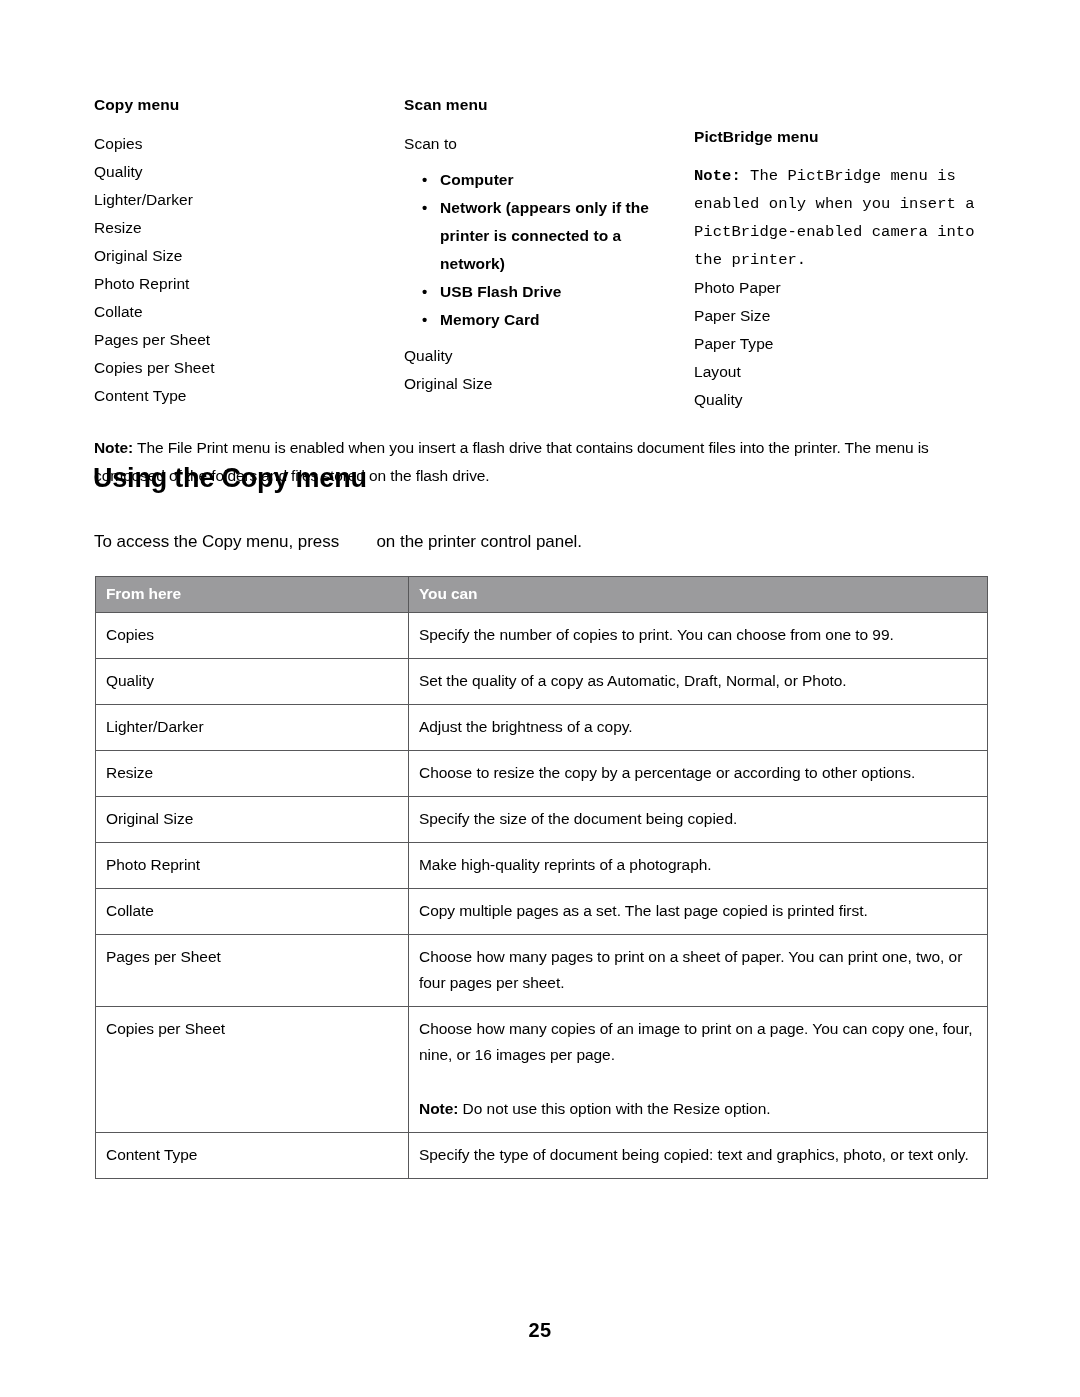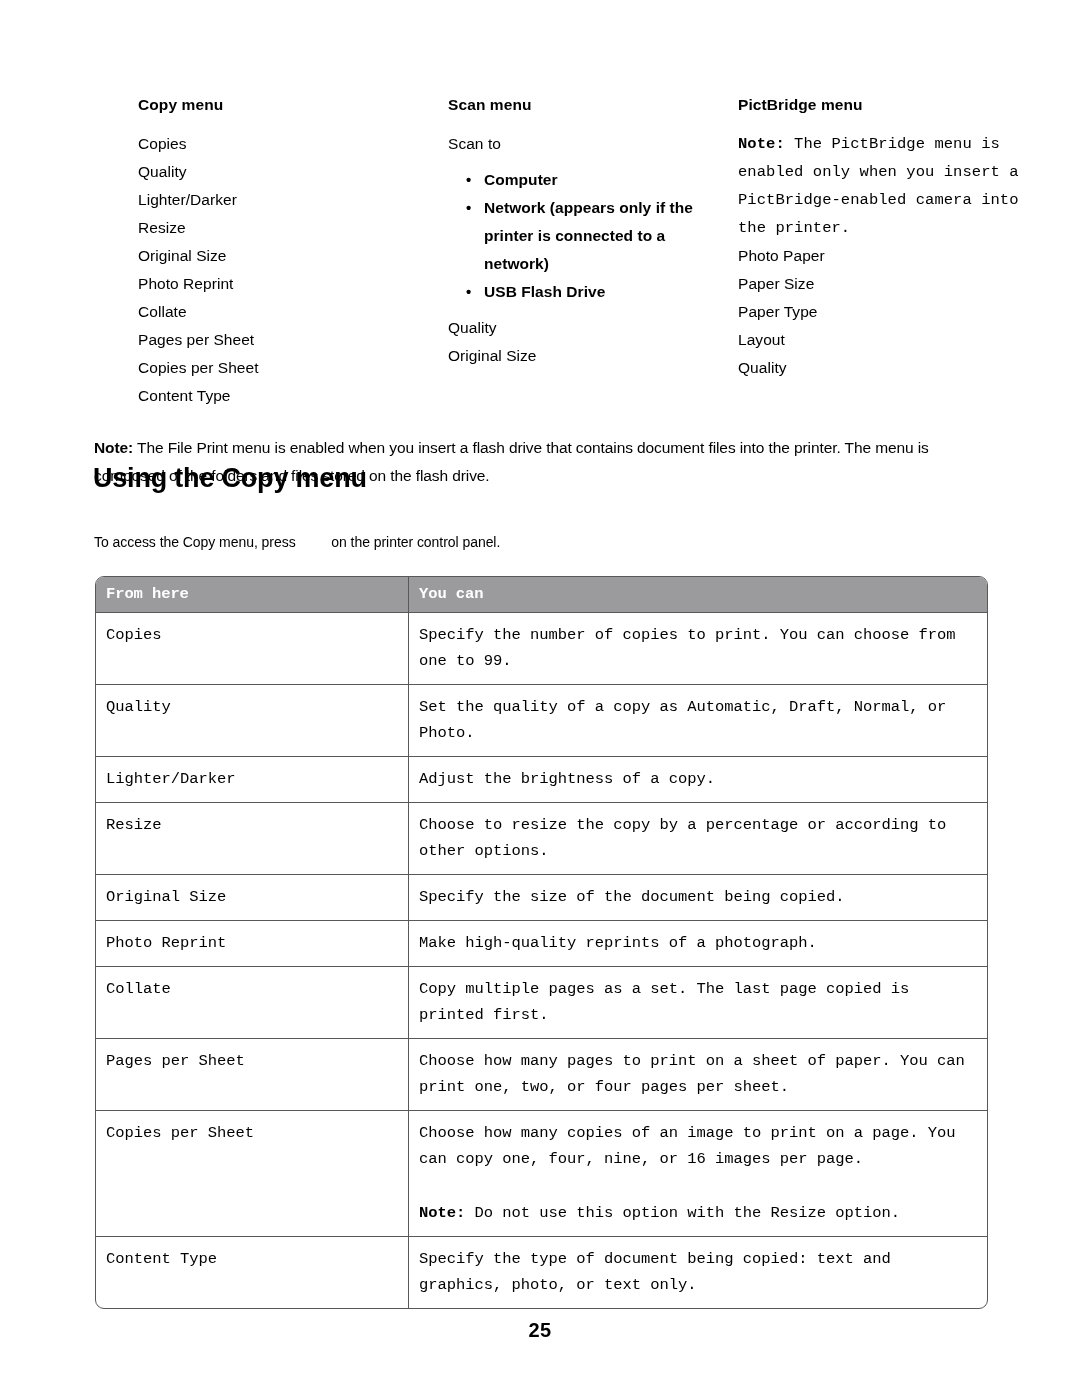--- a/index.html
+++ b/index.html
@@ -30,23 +30,23 @@
     position: absolute;
     left: 94px;
     top: 95px;
     width: 900px;
     display: flex;
     align-items: flex-start;
   }
   .menu-col {
     flex: 0 0 auto;
   }
-  .col-copy   { width: 310px; margin-left: 44px; }
+  .col-copy   { width: 310px; }
   .col-scan   { width: 290px; }
-  .col-pict   { width: 300px; }
+  .col-pict   { width: 300px; margin-top: 32px; }
 
   .col-title {
     font-size: 15.5px;
     font-weight: bold;
     line-height: 1.25;
     margin: 0 0 16px 0;
     letter-spacing: 0.1px;
   }
   .col-line {
     font-size: 15.5px;
@@ -106,21 +106,21 @@
     font-weight: bold;
     letter-spacing: -0.2px;
     line-height: 1.1;
     margin: 0;
   }
 
   .intro-line {
     position: absolute;
     left: 94px;
     top: 529px;
-    font-size: 14px;
+    font-size: 17px;
     line-height: 26px;
     letter-spacing: -0.05px;
     display: flex;
     align-items: center;
     white-space: pre;
   }
   .stack-icon {
     display: inline-block;
     width: 20px;
     height: 18px;
@@ -134,24 +134,23 @@
   .menu-table {
     position: absolute;
     left: 95px;
     top: 576px;
     width: 891px;
     border-collapse: separate;
     border-spacing: 0;
     font-size: 15.5px;
     table-layout: fixed;
     border: 1.5px solid #58585a;
-    border-radius: 9px;
+    border-radius: 0;
     overflow: hidden;
     background: #ffffff;
-    font-family: Liberation Mono, monospace;
   }
   .menu-table col.c1 { width: 313px; }
   .menu-table col.c2 { width: 578px; }
 
   .menu-table thead th {
     background: #9b9b9d;
     color: #ffffff;
     font-weight: bold;
     text-align: left;
     padding: 8px 0 9px 10px;
@@ -218,20 +217,21 @@
       <div class="col-line">Content Type</div>
     </div>
 
     <div class="menu-col col-scan">
       <div class="col-title">Scan menu</div>
       <div class="col-line">Scan to</div>
       <ul class="bullets">
         <li>Computer</li>
         <li>Network (appears only if the printer is connected to a network)</li>
         <li>USB Flash Drive</li>
+        <li>Memory Card</li>
       </ul>
       <div class="col-line">Quality</div>
       <div class="col-line">Original Size</div>
     </div>
 
     <div class="menu-col col-pict">
       <div class="col-title">PictBridge menu</div>
       <p class="col-note"><b>Note:</b><span> The PictBridge menu is enabled only when you insert a PictBridge-enabled camera into the printer.</span></p>
       <div class="col-line">Photo Paper</div>
       <div class="col-line">Paper Size</div>

